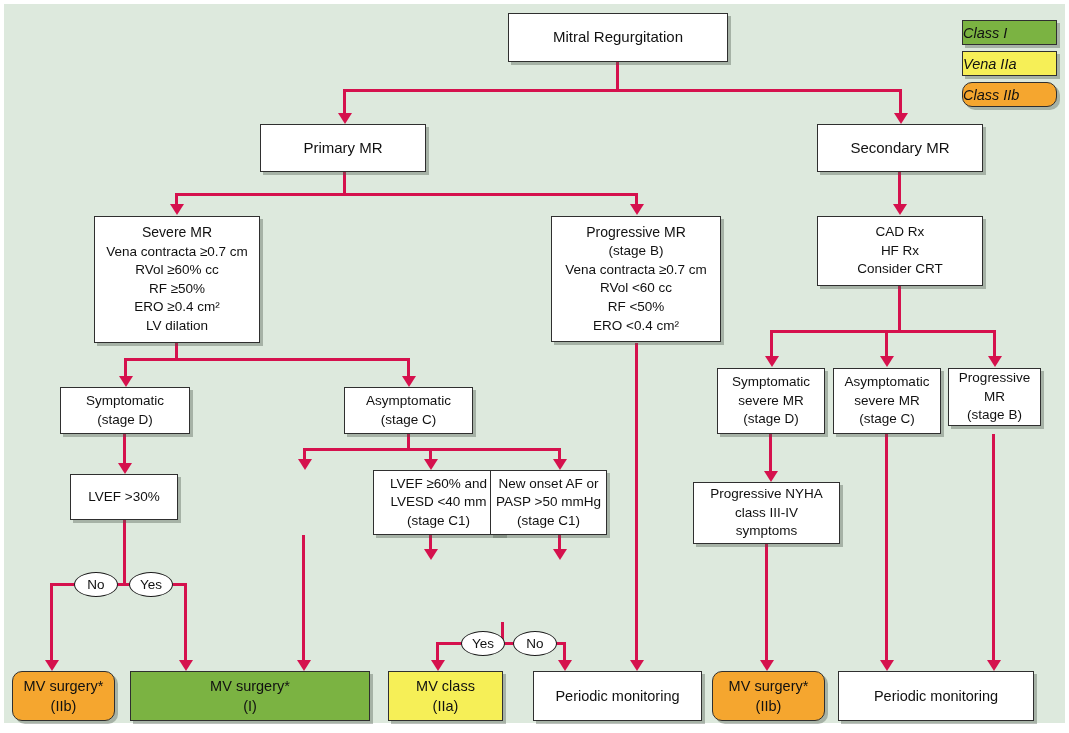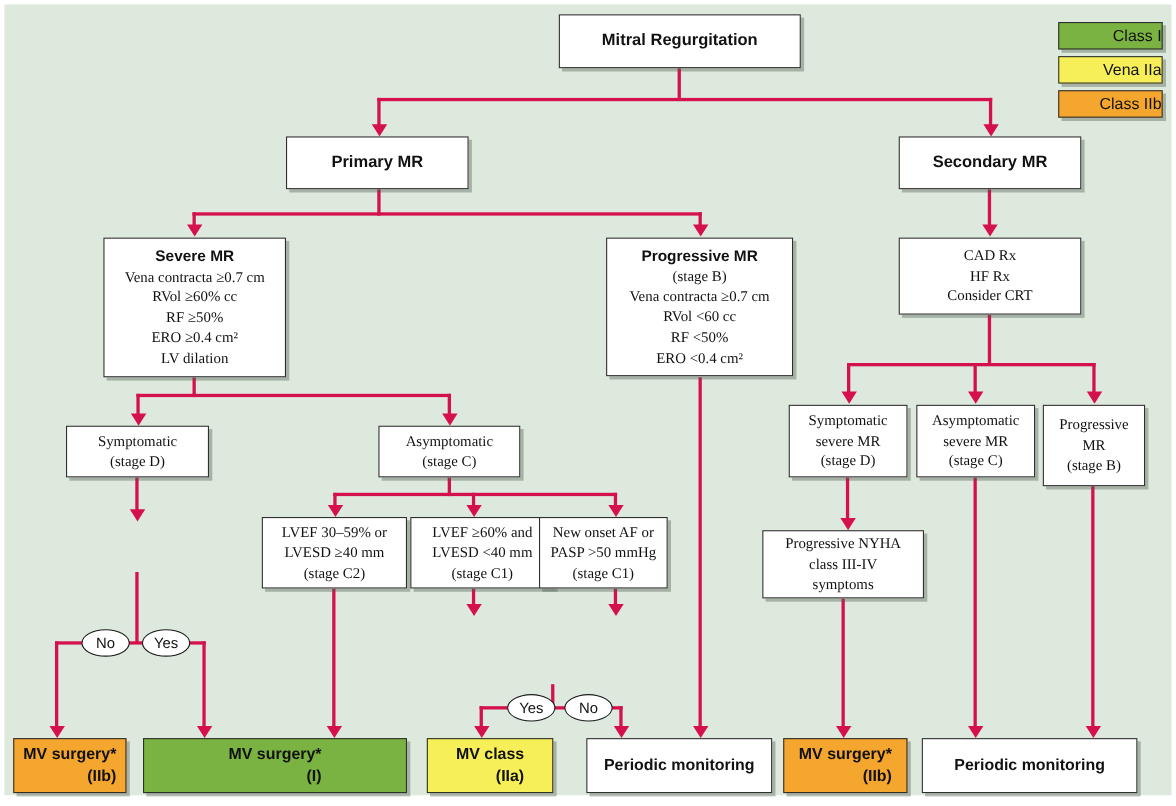--- a/index.html
+++ b/index.html
@@ -14,36 +14,36 @@
   #connectors{z-index:1;}
   #nodes{z-index:2;}
   .ln{position:absolute;background:var(--line);}
   .ar{position:absolute;width:0;height:0;border-left:7px solid transparent;border-right:7px solid transparent;border-top:11px solid var(--line);}
   .node{
     position:absolute;box-sizing:border-box;background:#ffffff;border:1.6px solid var(--bd);
     box-shadow:3px 3px 0 rgba(75,90,75,.38);
     display:flex;flex-direction:column;align-items:center;justify-content:center;
     text-align:center;font-size:13.5px;line-height:1.38;padding:2px 4px;
   }
-  .node .t{white-space:pre-line;font-family:Liberation Serif, serif;}
-  .node .title{font-weight:bold;font-size:14px;white-space:pre-line;text-align:right;}
+  .node .t{white-space:pre-line;}
+  .node .title{font-weight:normal;font-size:14px;white-space:pre-line;}
   .hdr .title{font-size:15px;}
   .outcome .title{font-size:14.5px;}
   .green{background:var(--c1);}
   .yellow{background:var(--c2a);}
-  .orange{background:var(--c2b);}
+  .orange{background:var(--c2b);border-radius:10px;}
   .oval{
     position:absolute;box-sizing:border-box;background:#ffffff;border:1.8px solid #1c1c1c;
     border-radius:50%;display:flex;align-items:center;justify-content:center;
     font-size:13.5px;line-height:1;
   }
   .legend-box{
     position:absolute;box-sizing:border-box;border:1.4px solid var(--bd);
     box-shadow:3px 3px 0 rgba(75,90,75,.38);
-    display:flex;align-items:center;justify-content:flex-end;font-size:14.5px;
+    display:flex;align-items:center;justify-content:flex-start;font-size:14.5px;font-style:italic;
   }
 </style>
 </head>
 <body>
 
 <div class="page">
   <div class="board"></div>
   <div class="layer" id="connectors">
       <div class="ln" style="left: 616px; top: 62px; width: 3px; height: 29px;"></div>
       <div class="ln" style="left: 343px; top: 89px; width: 559px; height: 3px;"></div>
@@ -168,30 +168,28 @@
     <div class="node" style="left:717px;top:368px;width:108px;height:66px">
       <span class="t">Symptomatic
 severe MR
 (stage D)</span>
     </div>
     <div class="node" style="left:833px;top:368px;width:108px;height:66px">
       <span class="t">Asymptomatic
 severe MR
 (stage C)</span>
     </div>
-    <div class="node" style="left:948px;top:368px;width:93px;height:74px">
+    <div class="node" style="left:948px;top:368px;width:93px;height:58px">
       <span class="t">Progressive
 MR
 (stage B)</span>
     </div>
 
-    <div class="node" style="left:238px;top:470px;width:132px;height:65px">
-      <span class="t">LVEF 30–59% or
-LVESD ≥40 mm
-(stage C2)</span>
+    <div class="node" style="left:70px;top:474px;width:108px;height:46px">
+      <span class="t">LVEF &gt;30%</span>
     </div>
     <div class="node" style="left:373px;top:470px;width:131px;height:65px">
       <span class="t">LVEF ≥60% and
 LVESD &lt;40 mm
 (stage C1)</span>
     </div>
     <div class="node" style="left:490px;top:470px;width:117px;height:65px">
       <span class="t">New onset AF or
 PASP &gt;50 mmHg
 (stage C1)</span>

